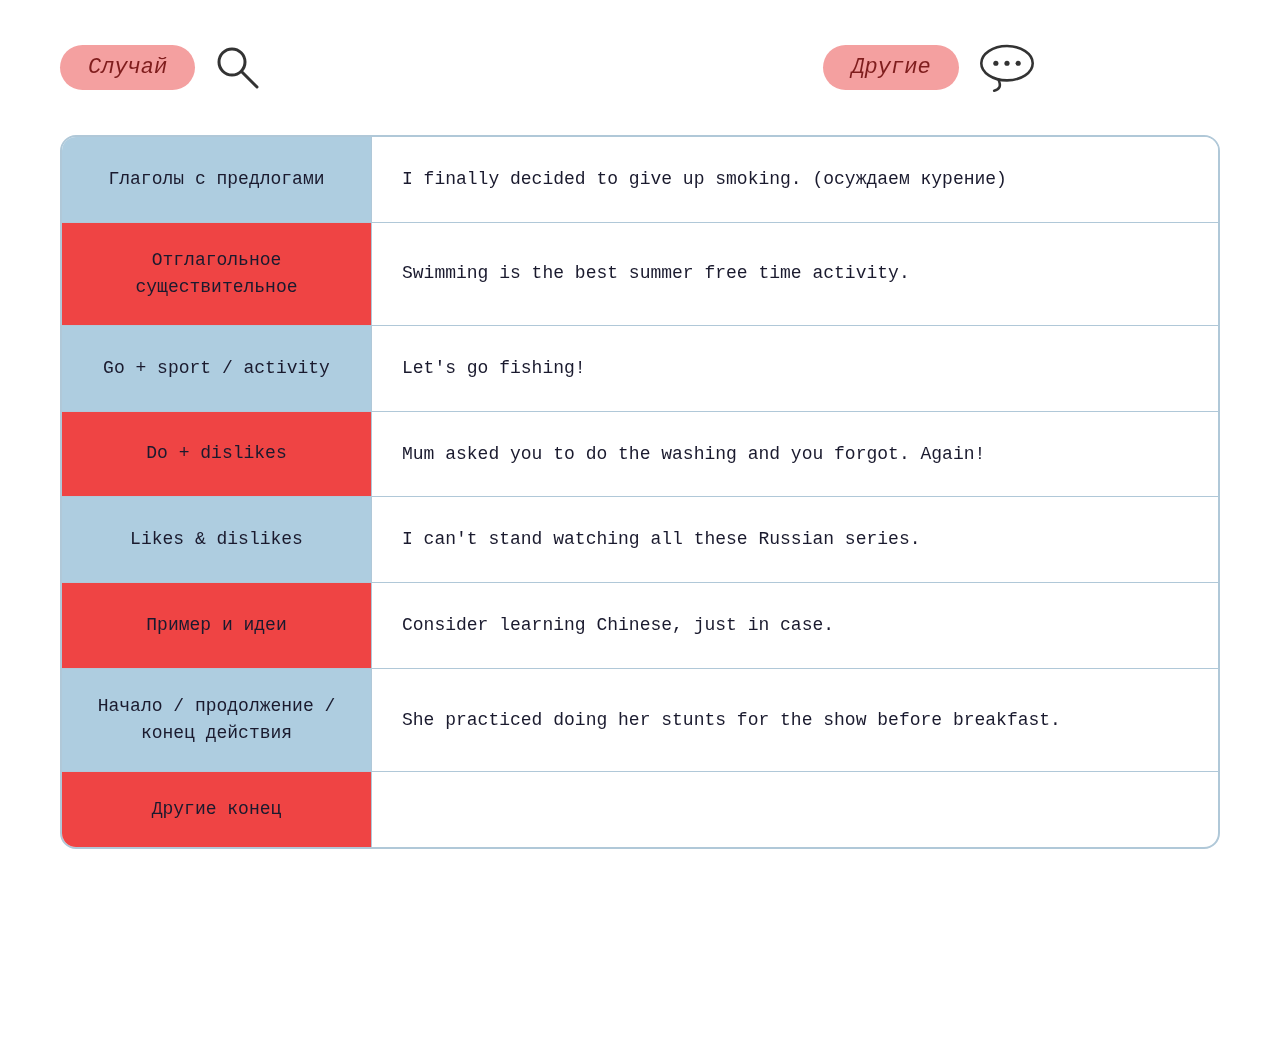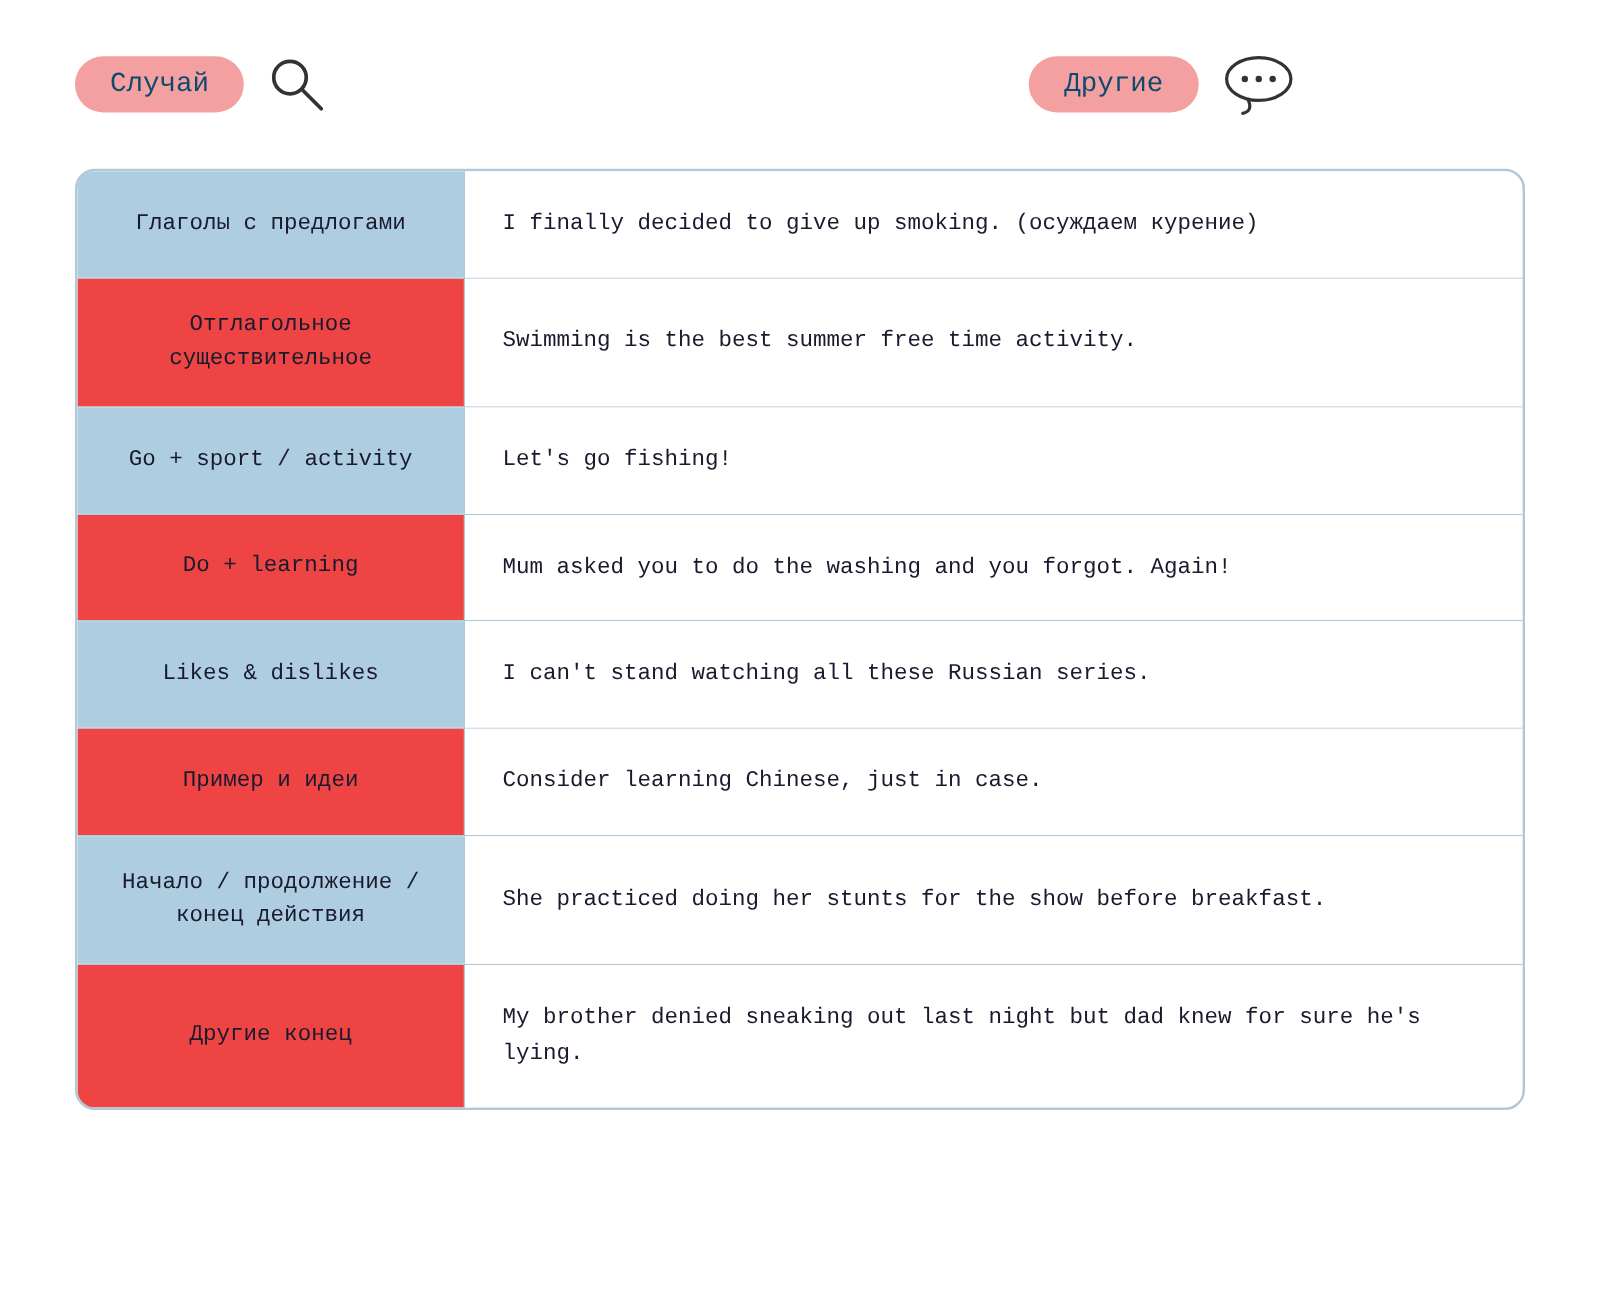--- a/index.html
+++ b/index.html
@@ -48,21 +48,22 @@
     }
 
     .pill-button {
       background: #f4a0a0;
       border-radius: 50px;
       padding: 10px 28px;
       font-size: 22px;
       font-family: 'Courier New', Courier, monospace;
       border: none;
       cursor: pointer;
-      color: #0c4a6e;
+      color: #7f1d1d;
+      font-style: italic;
     }
 
     .icon-search {
       width: 50px;
       height: 50px;
     }
 
     .icon-chat {
       width: 60px;
       height: 55px;
@@ -151,34 +152,33 @@
     </div>
       <div class="table-row">
       <div class="cell-left cell-left-lighter">Отглагольное существительное</div>
       <div class="cell-right">Swimming is the best summer free time activity.</div>
     </div>
       <div class="table-row">
       <div class="cell-left">Go + sport / activity</div>
       <div class="cell-right">Let's go fishing!</div>
     </div>
       <div class="table-row">
-      <div class="cell-left cell-left-lighter">Do + learning</div>
+      <div class="cell-left cell-left-lighter">Do + dislikes</div>
       <div class="cell-right">Mum asked you to do the washing and you forgot. Again!</div>
     </div>
       <div class="table-row">
       <div class="cell-left">Likes &amp; dislikes</div>
       <div class="cell-right">I can't stand watching all these Russian series.</div>
     </div>
       <div class="table-row">
       <div class="cell-left cell-left-lighter">Пример и идеи</div>
       <div class="cell-right">Consider learning Chinese, just in case.</div>
     </div>
       <div class="table-row">
       <div class="cell-left">Начало / продолжение / конец действия</div>
       <div class="cell-right">She practiced doing her stunts for the show before breakfast.</div>
     </div>
       <div class="table-row">
       <div class="cell-left cell-left-lighter">Другие конец</div>
-      <div class="cell-right">My brother denied sneaking out last night but dad knew for sure he's lying.</div>
     </div>
     </div>
 
 </div>
 
 </body></html>

